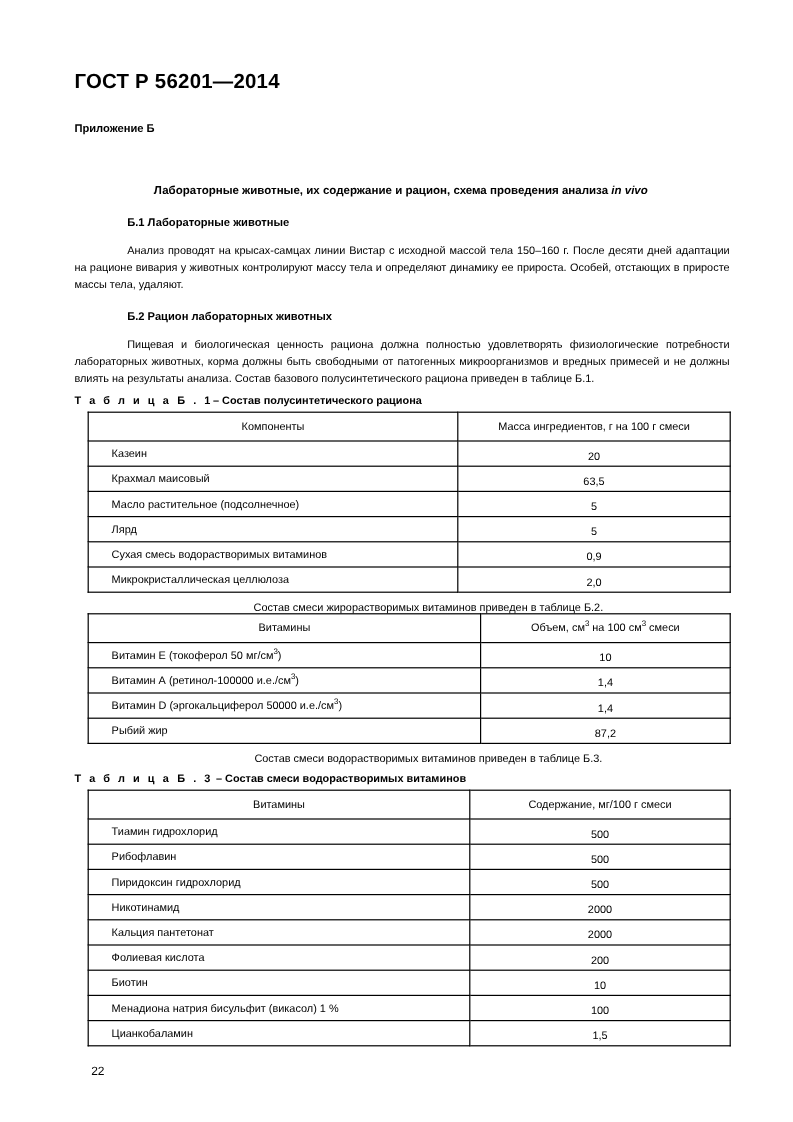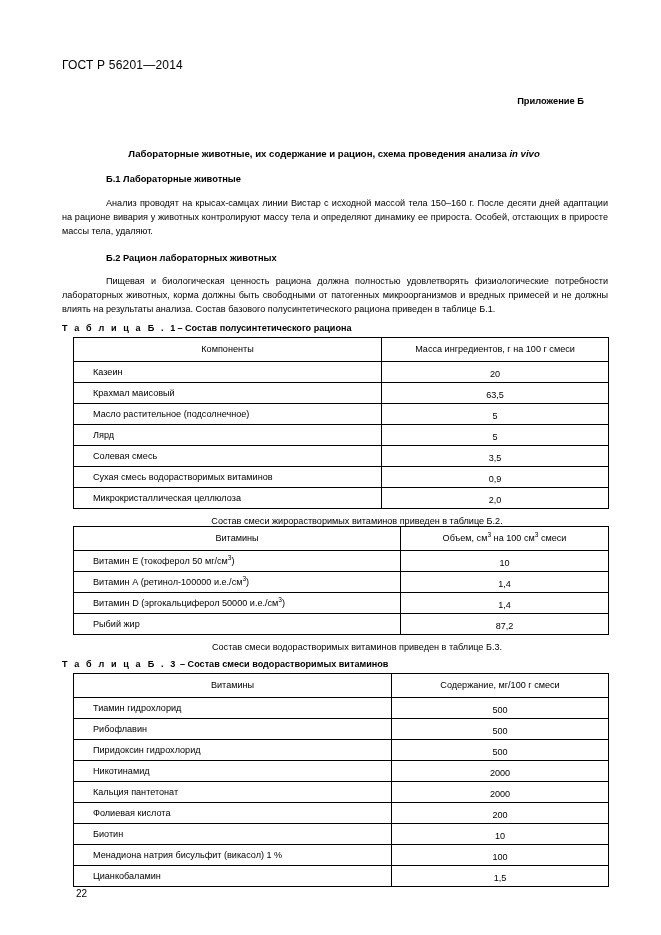--- a/index.html
+++ b/index.html
@@ -18,27 +18,27 @@
     background: #ffffff;
     overflow: hidden;
   }
   .content {
     position: absolute;
     left: 62px;
     top: 58px;
     width: 546px;
   }
   .doc-header {
-    font-size: 12px;
-    font-weight: normal;
+    font-size: 17px;
+    font-weight: bold;
     letter-spacing: 0.2px;
     margin: 0 0 23px 0;
   }
   .annex-block {
-    text-align: right;
+    text-align: left;
     font-size: 9.3px;
     font-weight: bold;
     line-height: 1.38;
     margin: 0 0 0 0;
     padding-right: 24px;
   }
   .annex-block div { margin: 0; }
   .main-title {
     text-align: center;
     font-size: 9.6px;
@@ -167,24 +167,20 @@
           </tr>
         <tr>
             <td class="lbl">Масло растительное (подсолнечное)</td>
             <td class="val">5</td>
           </tr>
         <tr>
             <td class="lbl">Лярд</td>
             <td class="val">5</td>
           </tr>
         <tr>
-            <td class="lbl">Солевая смесь</td>
-            <td class="val">3,5</td>
-          </tr>
-        <tr>
             <td class="lbl">Сухая смесь водорастворимых витаминов</td>
             <td class="val">0,9</td>
           </tr>
         <tr>
             <td class="lbl">Микрокристаллическая целлюлоза</td>
             <td class="val">2,0</td>
           </tr>
       </tbody>
     </table>
 

